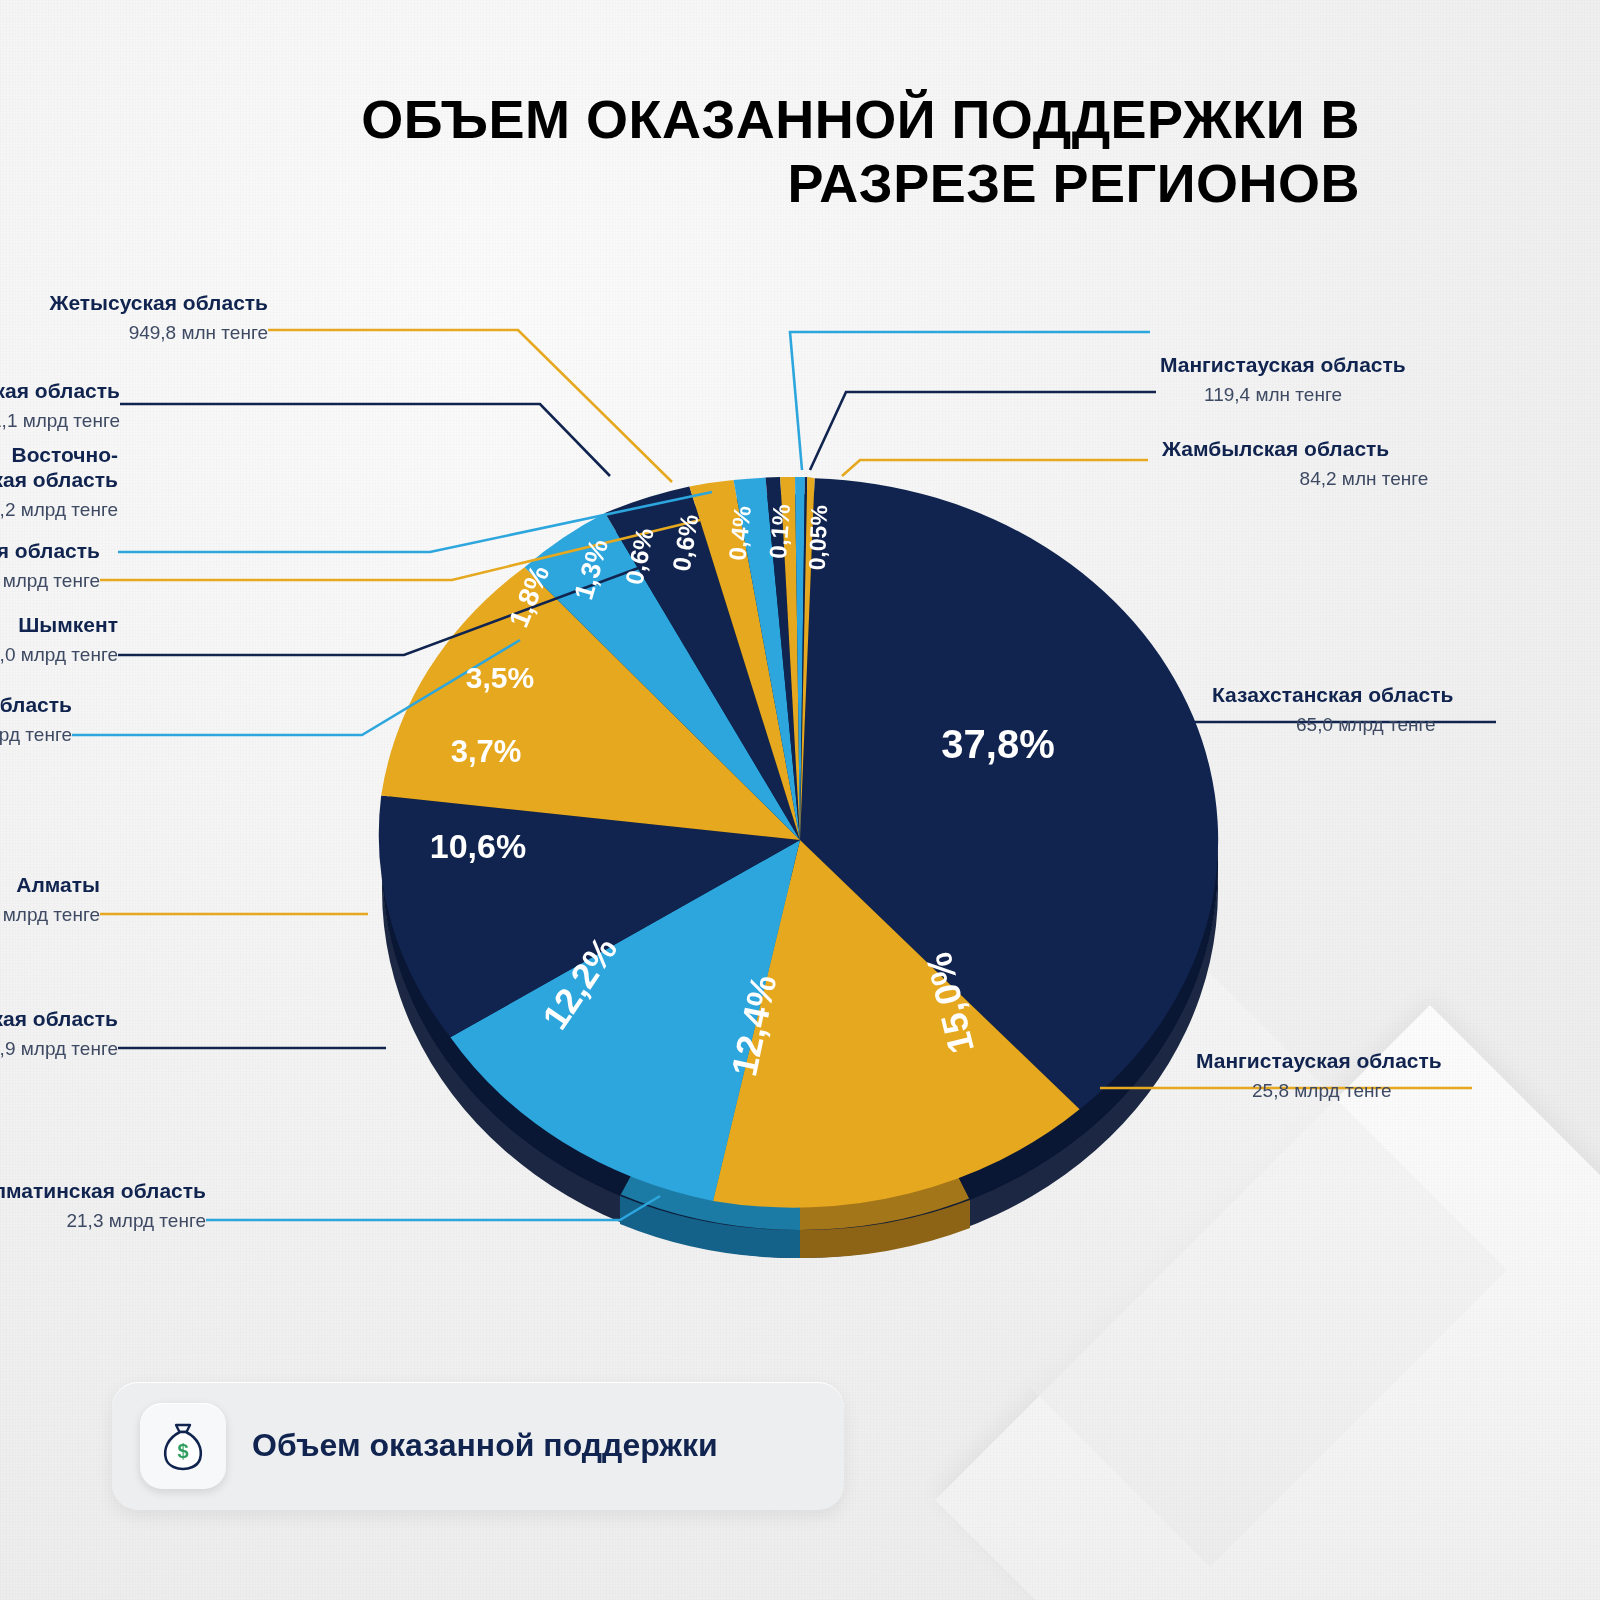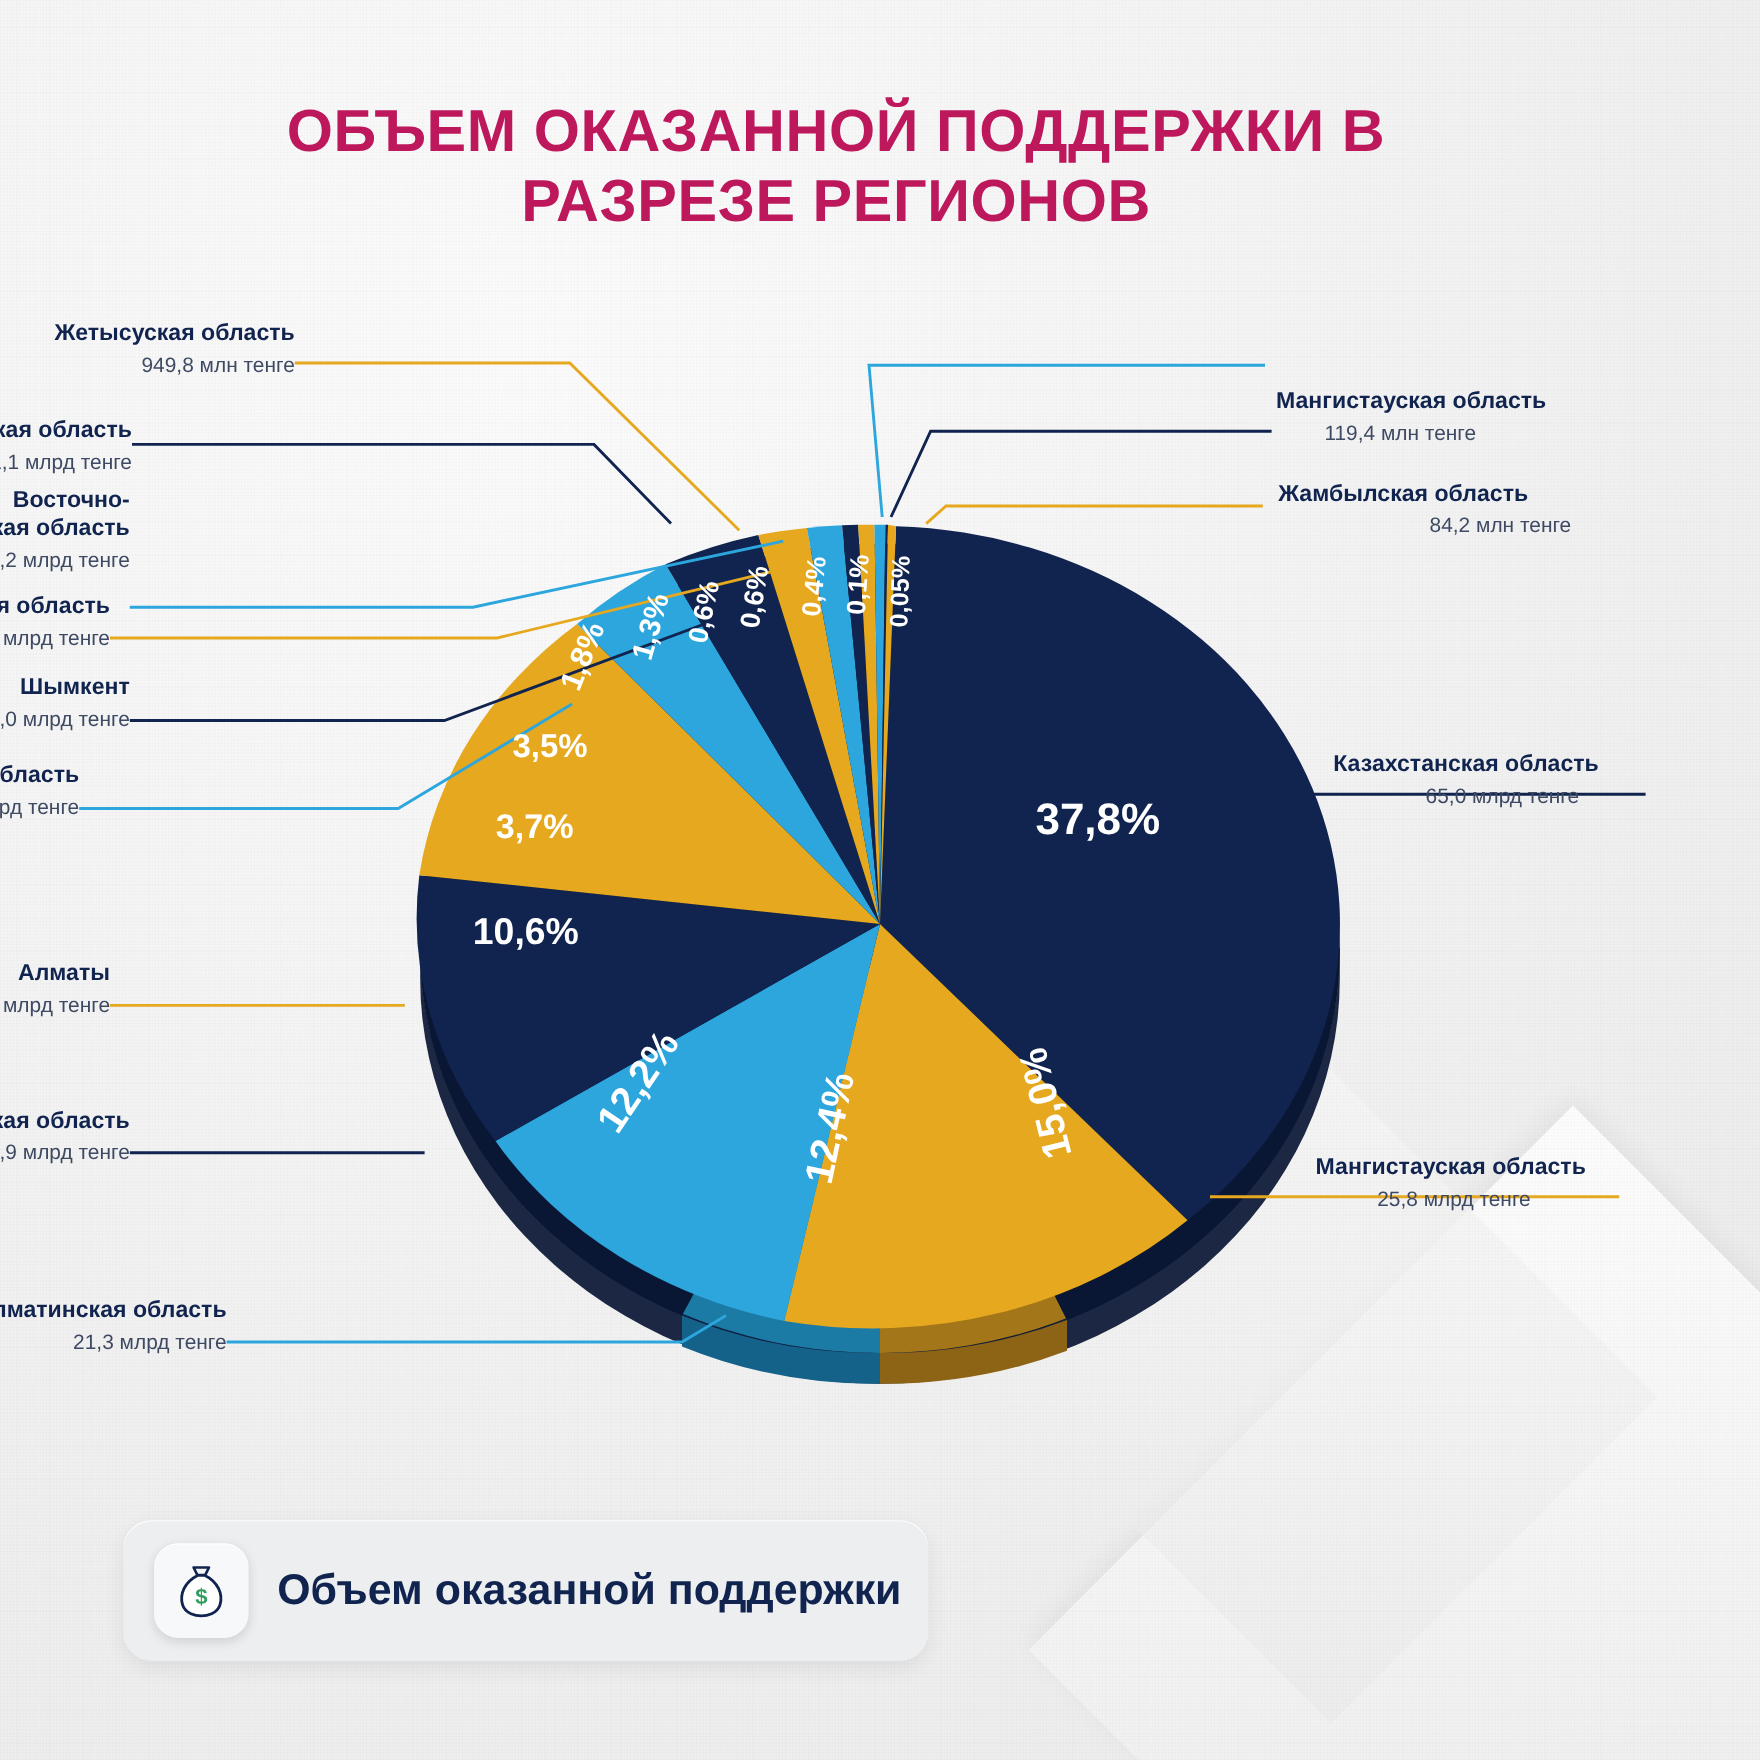--- a/index.html
+++ b/index.html
@@ -44,22 +44,22 @@
       repeating-linear-gradient(0deg, rgba(0,0,0,0.012) 0 1px, transparent 1px 3px),
       repeating-linear-gradient(90deg, rgba(0,0,0,0.012) 0 1px, transparent 1px 3px);
     pointer-events: none;
   }
 
   .title {
     position: absolute;
     top: 88px;
     left: 0;
     width: 1520px;
-    text-align: center;
-    color: #be185d;
+    text-align: right;
+    color: #000000;
     font-size: 54px;
     font-weight: bold;
     line-height: 1.18;
     letter-spacing: 0.5px;
     text-transform: uppercase;
     padding: 0 160px;
     box-sizing: border-box;
   }
 
   
@@ -110,21 +110,21 @@
   .money-badge {
     width: 86px; height: 86px;
     border-radius: 22px;
     background: #f7f8f9;
     box-shadow: 0 3px 10px rgba(0,0,0,0.12), inset 0 1px 0 #fff;
     display: flex; align-items: center; justify-content: center;
     flex: 0 0 auto;
   }
   .footer-text { margin-left: 26px; }
   .footer-text .l1 {
-    font-size: 39px; font-weight: bold; color: #10244f; line-height: 1.1;
+    font-size: 32px; font-weight: bold; color: #10244f; line-height: 1.1;
   }
   .footer-text .l2 {
     font-size: 37px; font-weight: bold; color: #e3a01c; margin-top: 6px; line-height: 1.1;
   }
   .footer-text .l2 .unit { color: #10244f; }
 </style>
 </head>
 <body>
 
 <div class="bg-base"></div>

